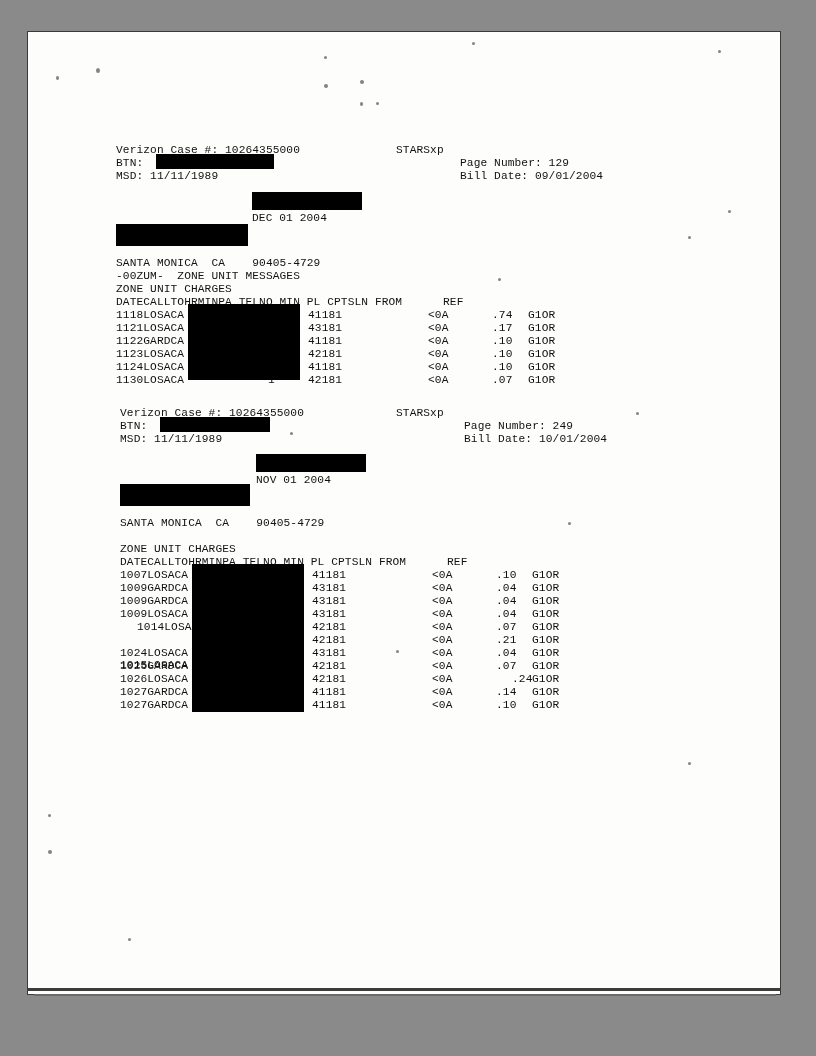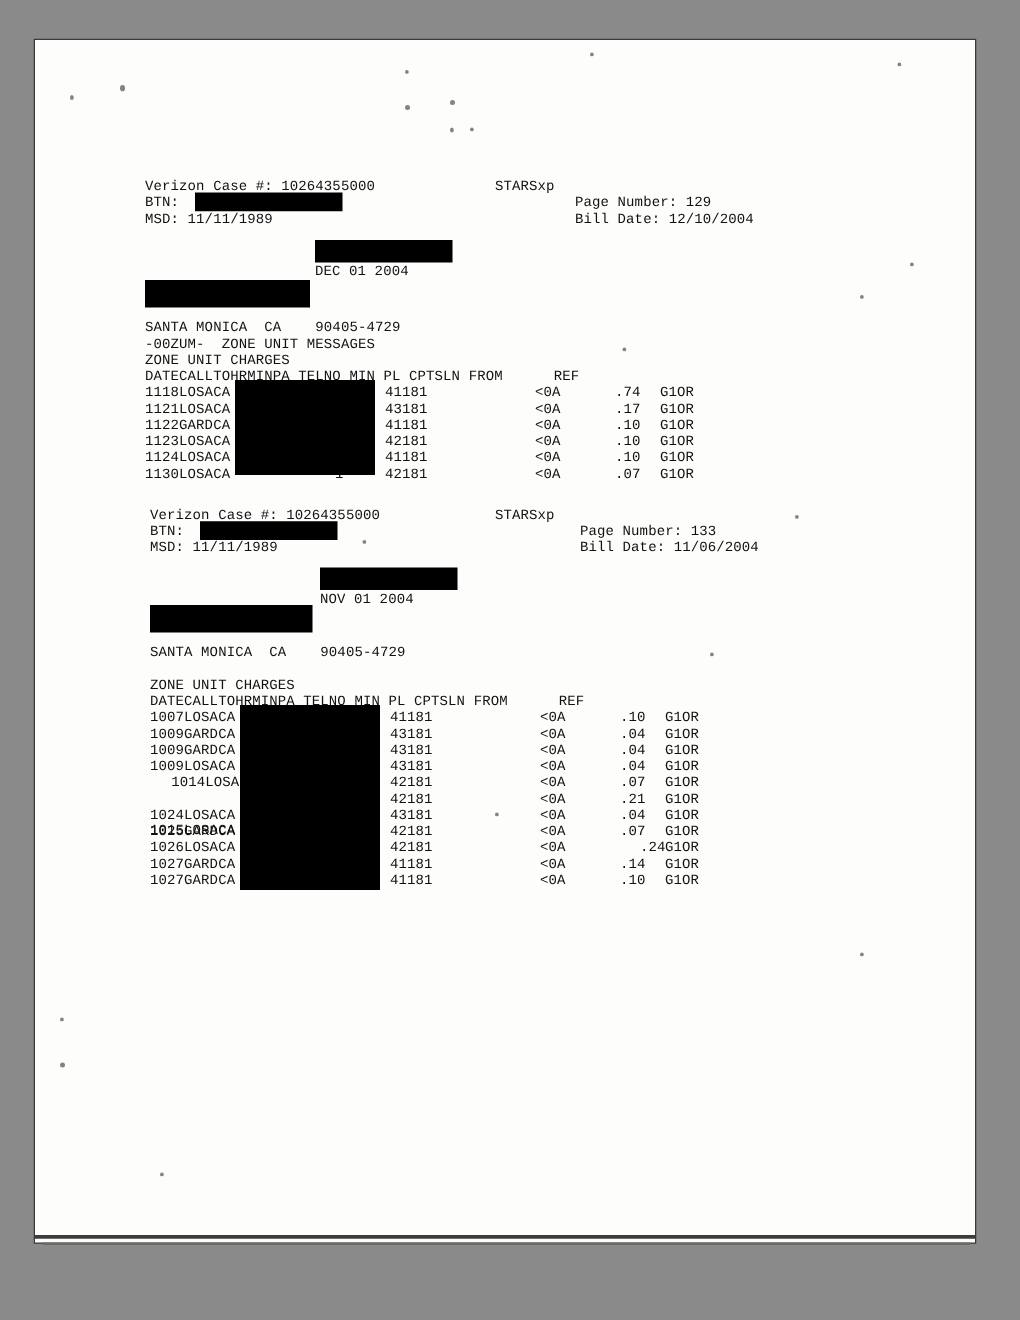--- a/index.html
+++ b/index.html
@@ -107,21 +107,21 @@
 
       
       <div class="line" style="left:88px; top:112px;">Verizon Case #: 10264355000</div>
       <div class="line" style="left:368px; top:112px;">STARSxp</div>
 
       <div class="line" style="left:88px; top:125px;">BTN:</div>
       <div class="redact" style="left:128px; top:122px; width:118px; height:15px;"></div>
       <div class="line" style="left:432px; top:125px;">Page Number: 129</div>
 
       <div class="line" style="left:88px; top:138px;">MSD: 11/11/1989</div>
-      <div class="line" style="left:432px; top:138px;">Bill Date: 12/10/2004</div>
+      <div class="line" style="left:432px; top:138px;">Bill Date: 09/01/2004</div>
 
       <div class="redact" style="left:224px; top:160px; width:110px; height:18px;"></div>
       <div class="line" style="left:224px; top:180px;text-align:center;">DEC 01 2004</div>
       <div class="redact" style="left:88px; top:192px; width:132px; height:22px;"></div>
 
       <div class="line" style="left:88px; top:225px;">SANTA MONICA  CA    90405-4729</div>
       <div class="line" style="left:88px; top:238px;">-00ZUM-  ZONE UNIT MESSAGES</div>
       <div class="line" style="left:88px; top:251px;">ZONE UNIT CHARGES</div>
       <div class="line" style="left:88px; top:264px;">DATECALLTOHRMINPA TELNO MIN PL CPTSLN FROM      REF</div>
 
@@ -170,24 +170,24 @@
 
       
       <div class="redact" style="left:160px; top:272px; width:112px; height:76px;"></div>
 
       
       <div class="line" style="left:92px; top:375px;">Verizon Case #: 10264355000</div>
       <div class="line" style="left:368px; top:375px;">STARSxp</div>
 
       <div class="line" style="left:92px; top:388px;">BTN:</div>
       <div class="redact" style="left:132px; top:385px; width:110px; height:15px;"></div>
-      <div class="line" style="left:436px; top:388px;">Page Number: 133</div>
+      <div class="line" style="left:436px; top:388px;">Page Number: 249</div>
 
       <div class="line" style="left:92px; top:401px;">MSD: 11/11/1989</div>
-      <div class="line" style="left:436px; top:401px;">Bill Date: 11/06/2004</div>
+      <div class="line" style="left:436px; top:401px;">Bill Date: 10/01/2004</div>
 
       <div class="redact" style="left:228px; top:422px; width:110px; height:18px;"></div>
       <div class="line" style="left:228px; top:442px;">NOV 01 2004</div>
       <div class="redact" style="left:92px; top:452px; width:130px; height:22px;"></div>
 
       <div class="line" style="left:92px; top:485px;">SANTA MONICA  CA    90405-4729</div>
       <div class="line" style="left:92px; top:511px;">ZONE UNIT CHARGES</div>
       <div class="line" style="left:92px; top:524px;">DATECALLTOHRMINPA TELNO MIN PL CPTSLN FROM      REF</div>
 
       <div class="line" style="left:92px; top:537px;">1007LOSACA</div>

